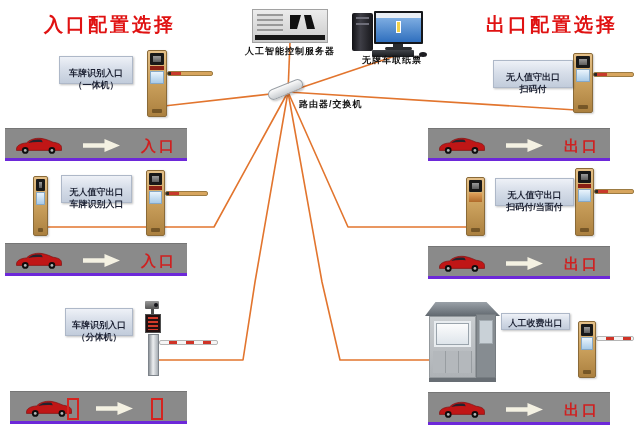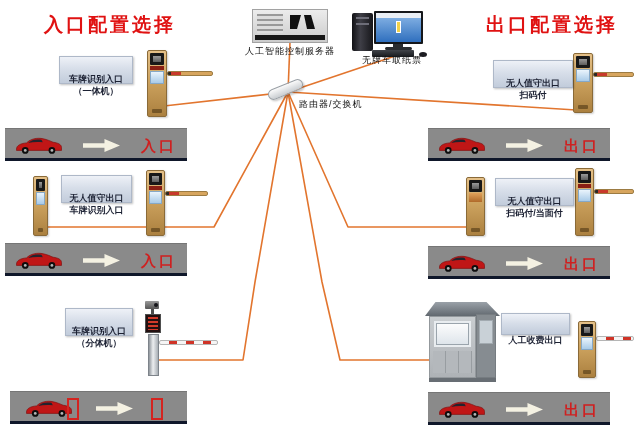--- a/index.html
+++ b/index.html
@@ -11,31 +11,31 @@
   .wires polyline { fill: none; stroke: #e2752e; stroke-width: 1.6; stroke-linejoin: round; }
 
   
   .big-title { position: absolute; z-index: 4; font-size: 19px; font-weight: bold; color: #e01212; letter-spacing: 3px; white-space: nowrap; }
   #title-entrance { left: 44px; top: 12px; }
   #title-exit { left: 486px; top: 12px; }
 
   
   .cfg { position: absolute; z-index: 4; background: linear-gradient(180deg, #eef1f7 0%, #d7dee9 45%, #c2ccdb 100%);
          border: 1px solid #aeb8c8; box-shadow: 1px 1px 2px rgba(0,0,0,.25);
-         text-align: center; font-size: 9px; font-weight: bold; color: #1c2133; line-height: 1.35; padding-top: 16px; }
+         text-align: center; font-size: 9px; font-weight: bold; color: #1c2133; line-height: 1.35; padding-top: 10px; }
   #cfg-e1 { left: 59px;  top: 56px;  width: 74px; height: 28px; }
   #cfg-e2 { left: 61px;  top: 175px; width: 71px; height: 28px; }
   #cfg-e3 { left: 65px;  top: 308px; width: 68px; height: 28px; }
   #cfg-x1 { left: 493px; top: 60px;  width: 80px; height: 28px; }
   #cfg-x2 { left: 495px; top: 178px; width: 79px; height: 28px; }
-  #cfg-x3 { left: 501px; top: 313px; width: 69px; height: 17px; padding-top: 20px; }
+  #cfg-x3 { left: 501px; top: 313px; width: 69px; height: 17px; padding-top: 3px; }
 
   
   .road { position: absolute; z-index: 2; height: 33px; width: 182px; background: #8a8a8a;
-          border-top: 1px solid #767676; border-bottom: 3px solid #0f172a; }
+          border-top: 1px solid #767676; border-bottom: 3px solid #6d28d9; }
   .road .car { position: absolute; left: 9px; top: 6px; }
   .road .arrow { position: absolute; left: 78px; top: 10px; width: 37px; height: 13px; background: #f4f1e2;
                  clip-path: polygon(0 32%, 58% 32%, 58% 0, 100% 50%, 58% 100%, 58% 68%, 0 68%);
                  filter: drop-shadow(1px 1px 0 #6a6a6a); }
   .road .lane-label { position: absolute; left: 136px; top: 8px; font-size: 15px; font-weight: bold; color: #cf2020; letter-spacing: 3px; white-space: nowrap; }
   .glyph-box { position: absolute; top: 6px; width: 12px; height: 22px; border: 2px solid #d42420; }
   #road-e1 { left: 5px;  top: 128px; }
   #road-e2 { left: 5px;  top: 243px; }
   #road-e3 { left: 10px; top: 391px; width: 177px; }
   #road-x1 { left: 428px; top: 128px; }
@@ -120,21 +120,21 @@
   .pc-keyboard { position: absolute; left: 372px; top: 50px; width: 42px; height: 7px; z-index: 3;
                  background: linear-gradient(180deg, #41444a, #17191c); border-radius: 1px; }
   .pc-mouse { position: absolute; left: 419px; top: 52px; width: 8px; height: 5px; background: #1d1d22; border-radius: 50%; z-index: 3; }
 
   
   .router { position: absolute; left: 267px; top: 84px; width: 37px; height: 11px; z-index: 3;
             background: linear-gradient(180deg, #fbfbfb, #c9cdd1); border: 1px solid #9aa0a6; border-radius: 6px;
             transform: rotate(-22deg); box-shadow: 1px 2px 2px rgba(0,0,0,.2); }
 
   
-  .dev-label { position: absolute; z-index: 4; font-size: 9px; font-weight: normal; color: #111; letter-spacing: 1px; text-align: center; white-space: nowrap; }
+  .dev-label { position: absolute; z-index: 4; font-size: 9px; font-weight: bold; color: #111; letter-spacing: 1px; text-align: center; white-space: nowrap; }
   #label-server { left: 240px; top: 45px; width: 100px; }
   #label-pc { left: 350px; top: 54px; width: 84px; }
   #label-router { left: 299px; top: 98px; width: 80px; text-align: left; }
 
   .car-svg { display: block; }
 </style>
 </head>
 <body>
 
 <div id="canvas">

